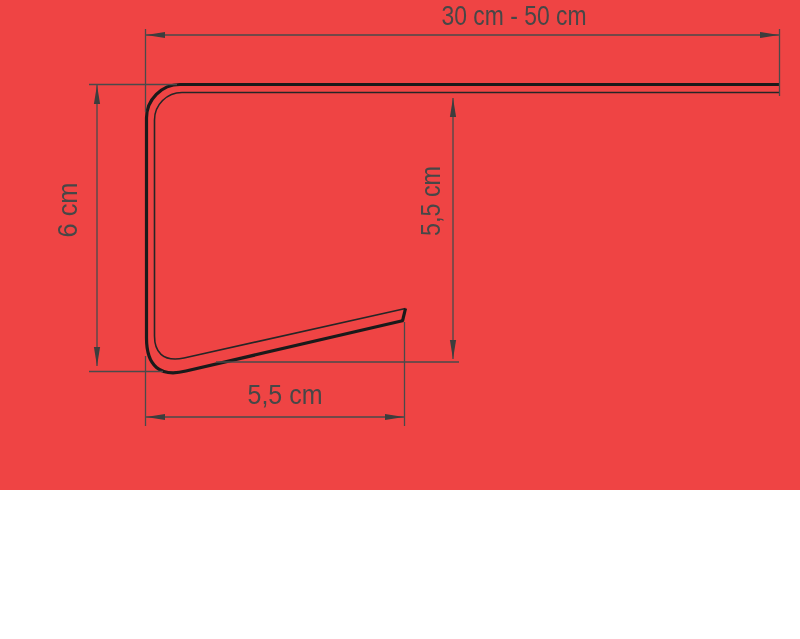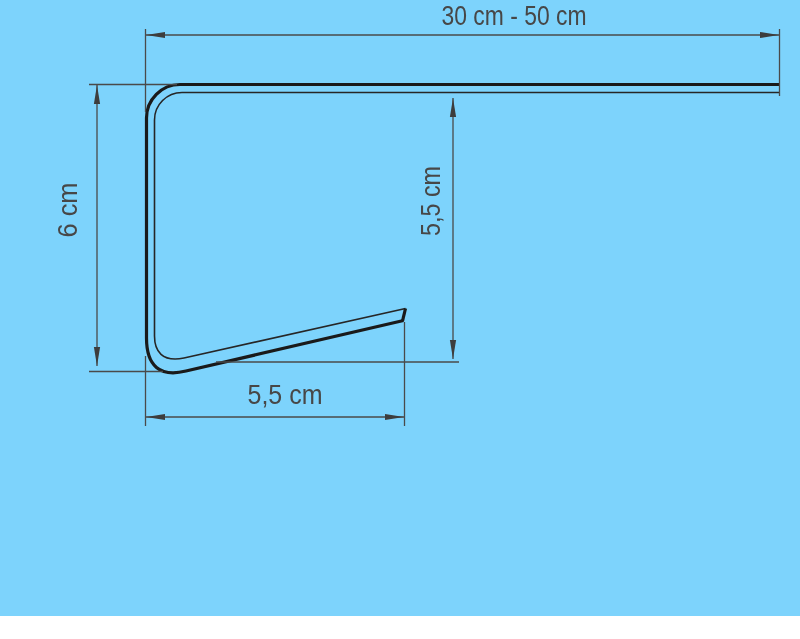--- a/index.html
+++ b/index.html
@@ -3,22 +3,22 @@
 <meta charset="utf-8">
 <style>
   html, body {
     margin: 0;
     padding: 0;
     background: #ffffff;
   }
   .stage {
     position: relative;
     width: 800px;
-    height: 616px;
-    background: #7dd3fc;
+    height: 490px;
+    background: #ef4444;
     overflow: hidden;
     font-family: "Liberation Sans", sans-serif;
   }
   svg { display: block; }
   .profile-outer {
     fill: none;
     stroke: #1a1a1a;
     stroke-width: 3.2;
     stroke-linejoin: round;
     stroke-linecap: butt;

